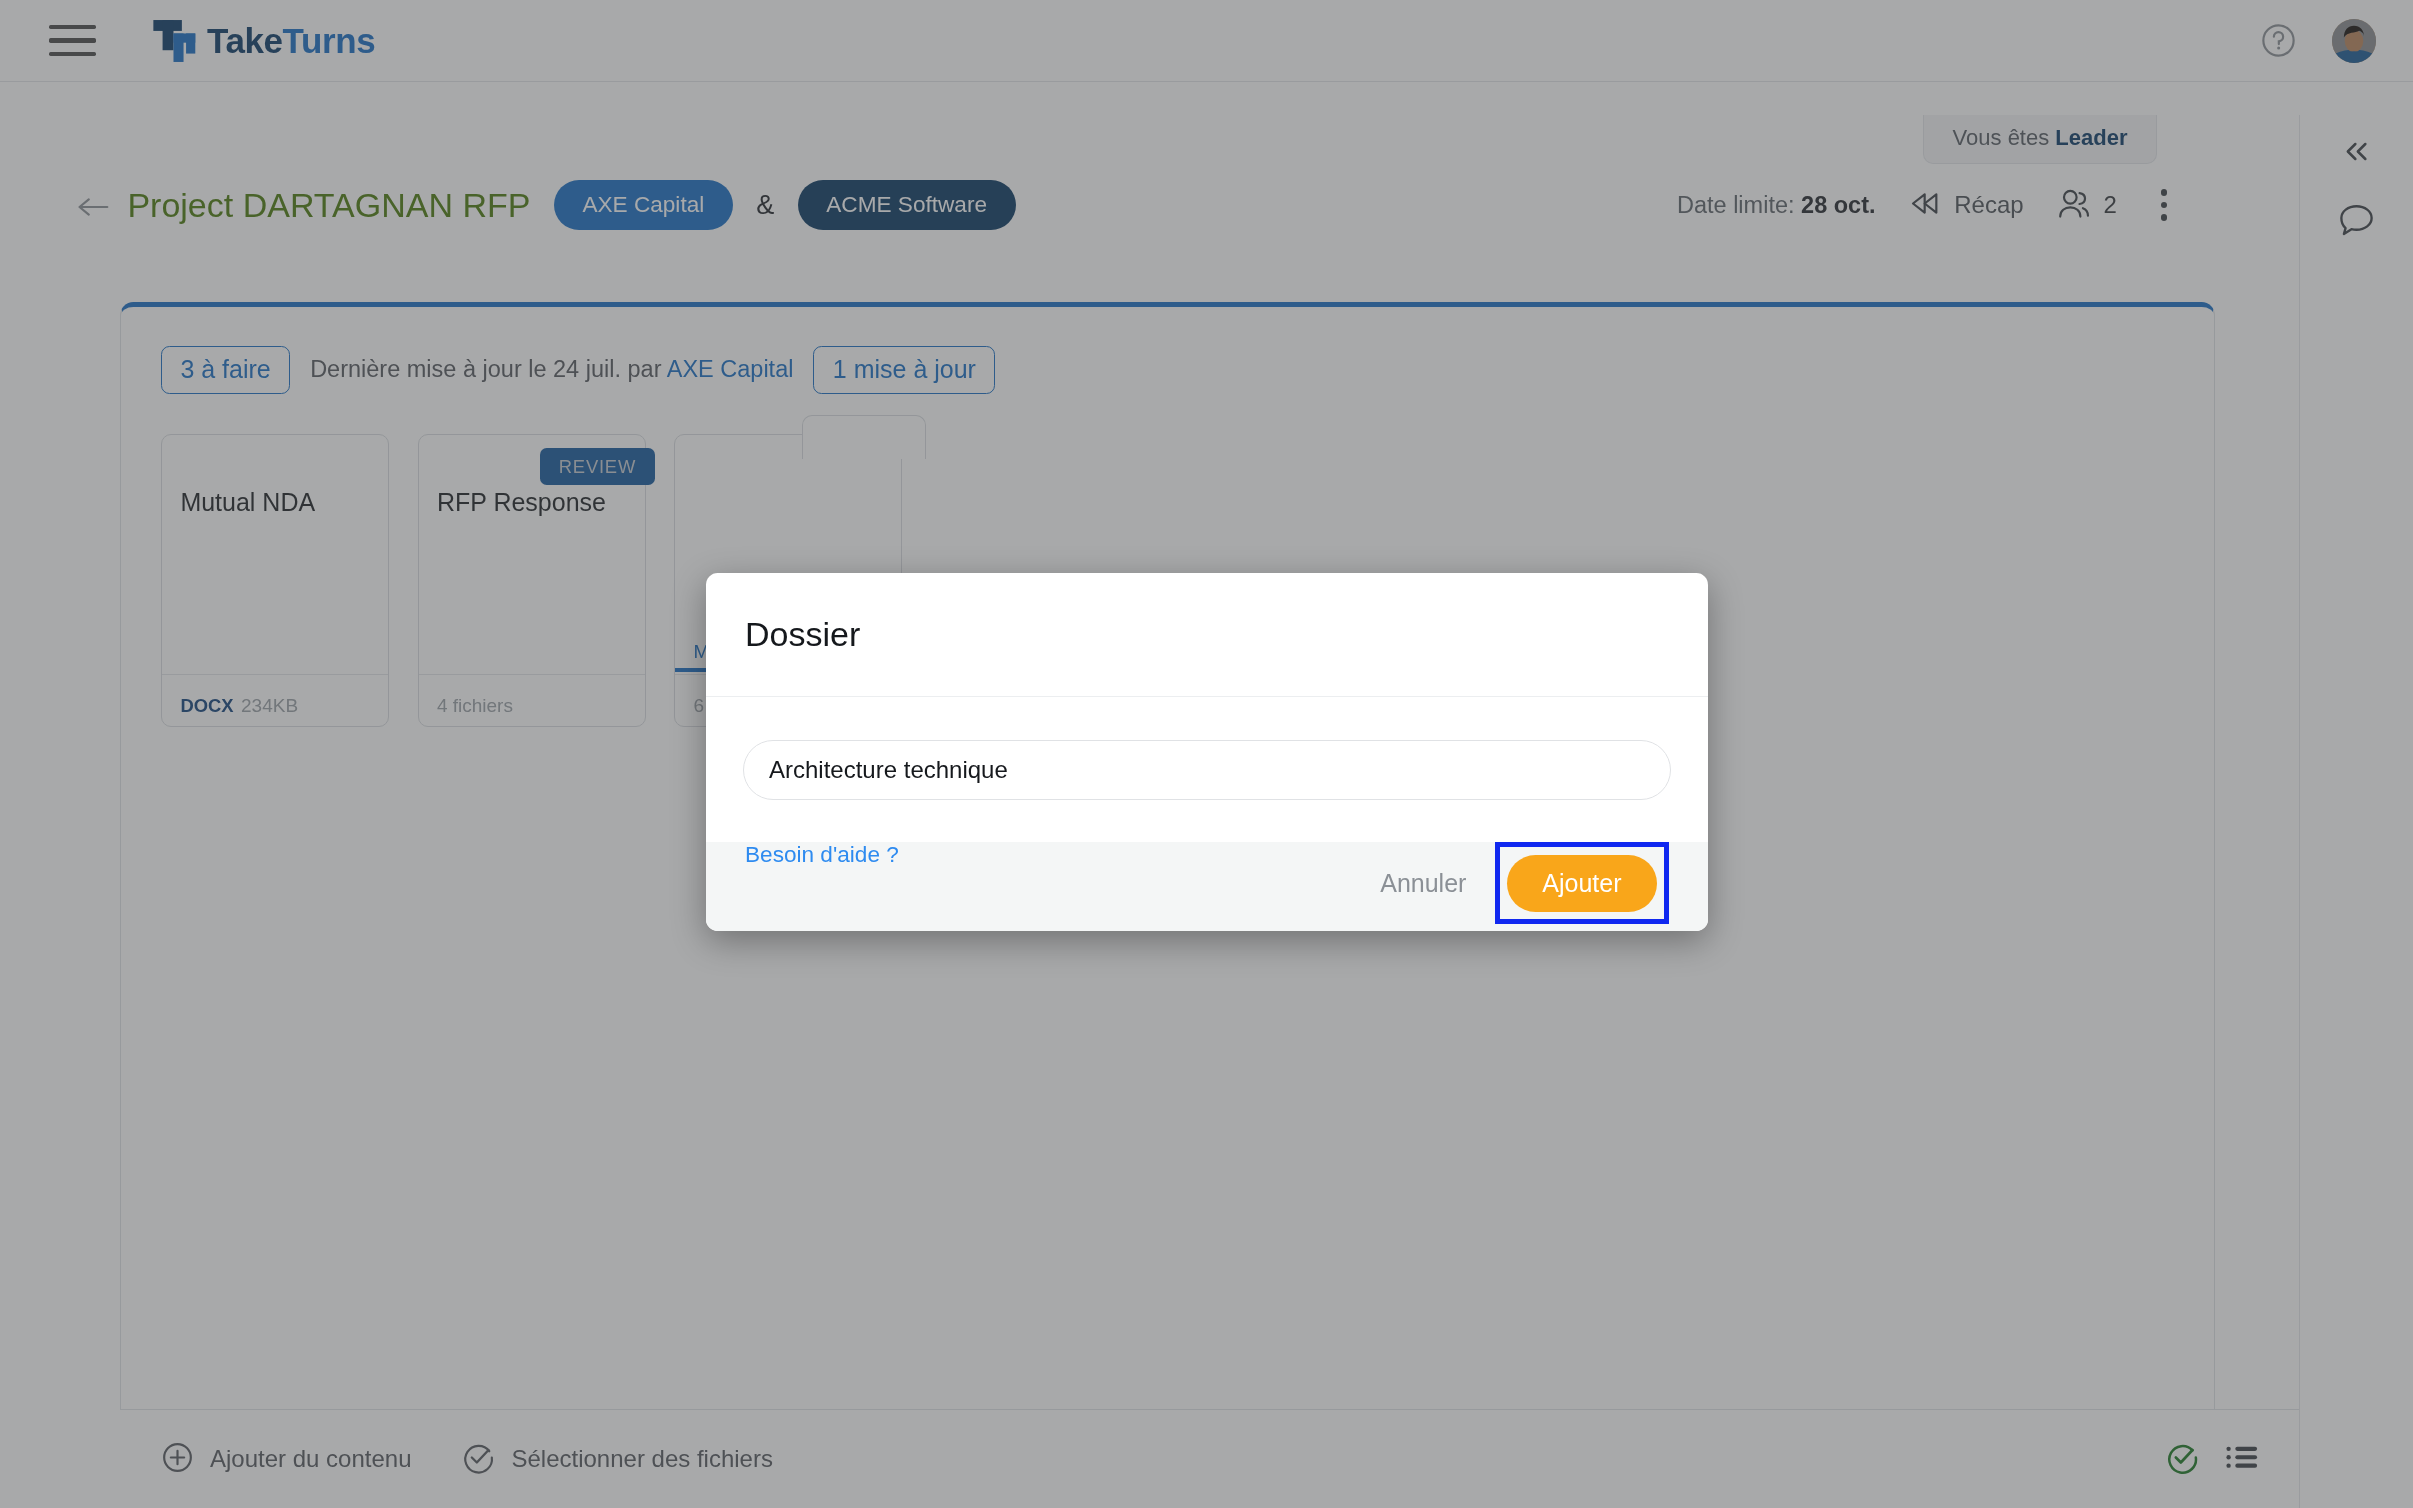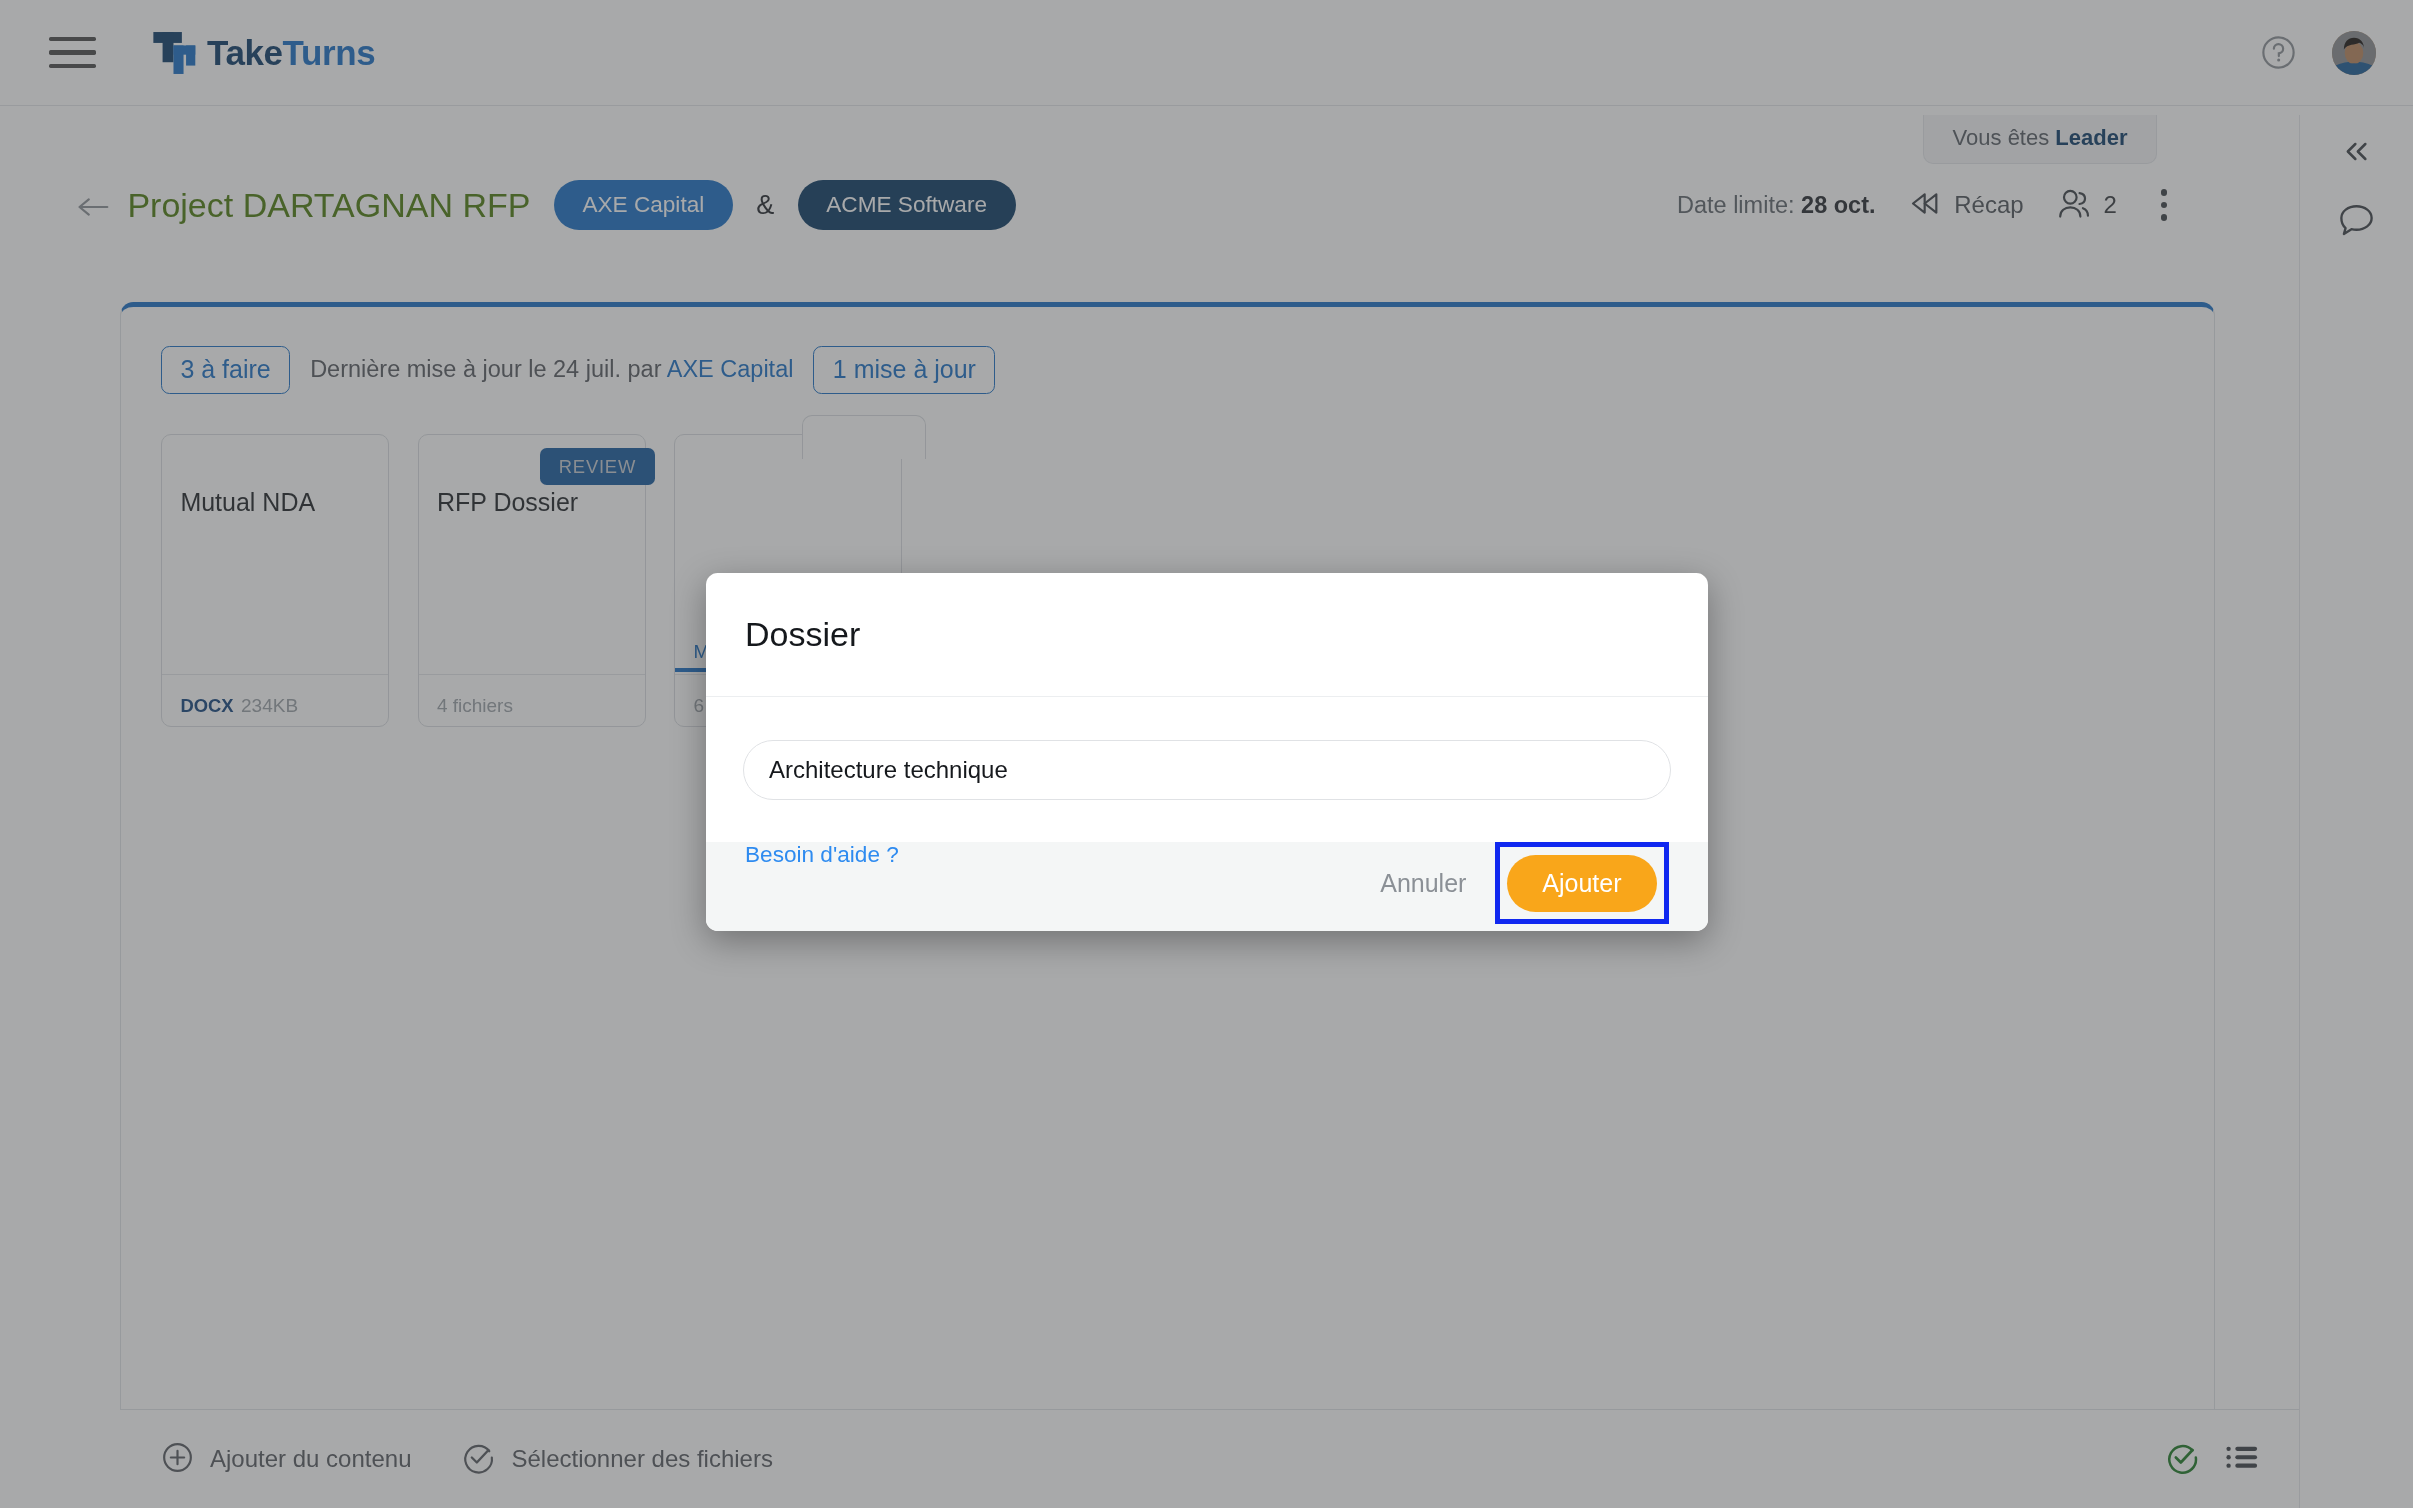--- a/index.html
+++ b/index.html
@@ -11,21 +11,21 @@
   }
 
   
   #app {
     position: absolute; inset: 0;
     background: #ffffff;
   }
 
   
   .topbar {
-    position: absolute; top: 0; left: 0; width: 2413px; height: 106px;
+    position: absolute; top: 0; left: 0; width: 2413px; height: 82px;
     background: #ffffff;
     border-bottom: 0.8px solid #e2e4e8;
     display: flex; align-items: center;
   }
   .hamburger {
     margin-left: 49px; width: 47px; height: 39px;
     display: flex; flex-direction: column; justify-content: center; gap: 9.2px;
     cursor: pointer;
   }
   .hamburger span { display: block; height: 4.2px; background: #4a4a4a; border-radius: 1.7px; }
@@ -341,21 +341,21 @@
         <div class="card-title">Mutual NDA</div>
         <div class="card-body"></div>
         <div class="card-foot">
           <span class="ftype">DOCX</span>
           <span class="fsize">234KB</span>
         </div>
       </div>
 
       <div class="card">
         <div class="badge-review">REVIEW</div>
-        <div class="card-title">RFP Dossier</div>
+        <div class="card-title">RFP Response</div>
         <div class="card-body"></div>
         <div class="card-foot">
           <span class="fcount">4 fichiers</span>
         </div>
       </div>
 
       <div class="card">
         <div class="folder-tab"></div>
         <div class="card-body"></div>
         <div class="card-link">Mo</div>

